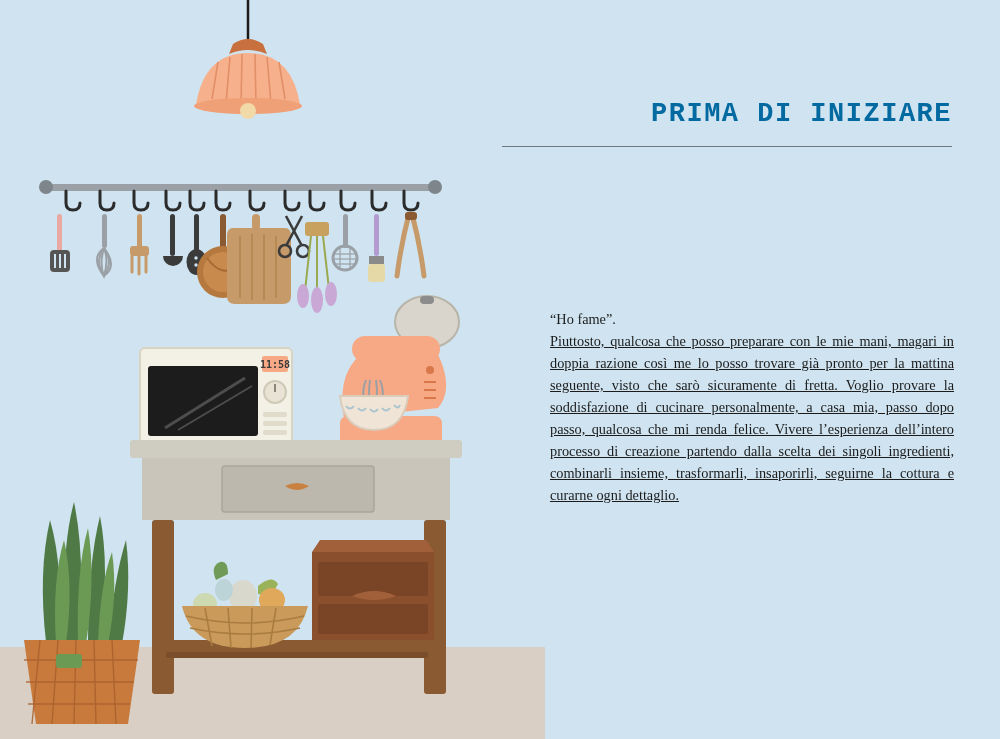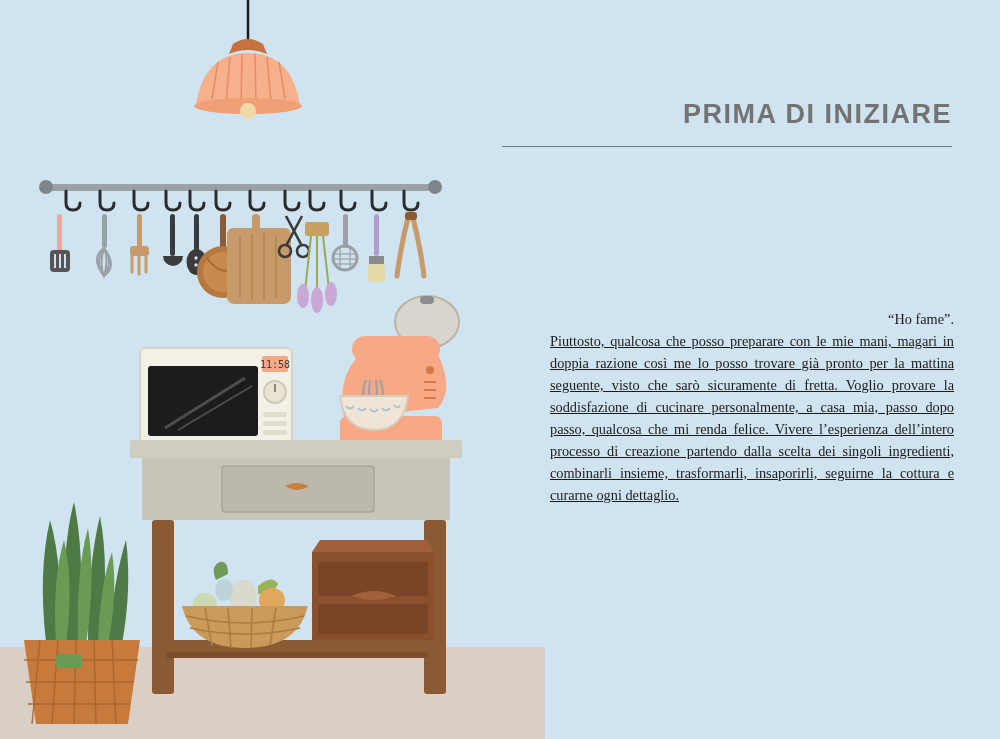--- a/index.html
+++ b/index.html
@@ -31,25 +31,25 @@
   }
   
   .heading-block {
     position: absolute;
     right: 48px;
     top: 100px;
     width: 450px;
     text-align: right;
   }
   .heading-title {
-    font-family: Liberation Sans, sans-serif;
+    font-family: Liberation Mono, monospace;
     font-weight: bold;
     font-size: 27px;
     letter-spacing: 1.5px;
-    color: #737373;
+    color: #0369a1;
     margin: 0;
     line-height: 1.1;
   }
   .heading-rule {
     margin-top: 16px;
     border-top: 1px solid #6e7a80;
     width: 100%;
   }
   
   .body-text {
@@ -63,29 +63,30 @@
     color: #1b1b1b;
   }
   .body-text p {
     margin: 0;
   }
   .p-just {
     text-align: justify;
     text-decoration: underline;
   }
   .p-left {
-    text-align: right;
+    text-align: left;
   }
   
   .illu {
     position: absolute;
     left: 0;
     top: 0;
     width: 545px;
     height: 739px;
+    font-weight: bold;
   }
   .illu svg { display: block; }
 </style>
 </head>
 <body>
 
 <div class="page">
 
   <div class="floor"></div>
 

